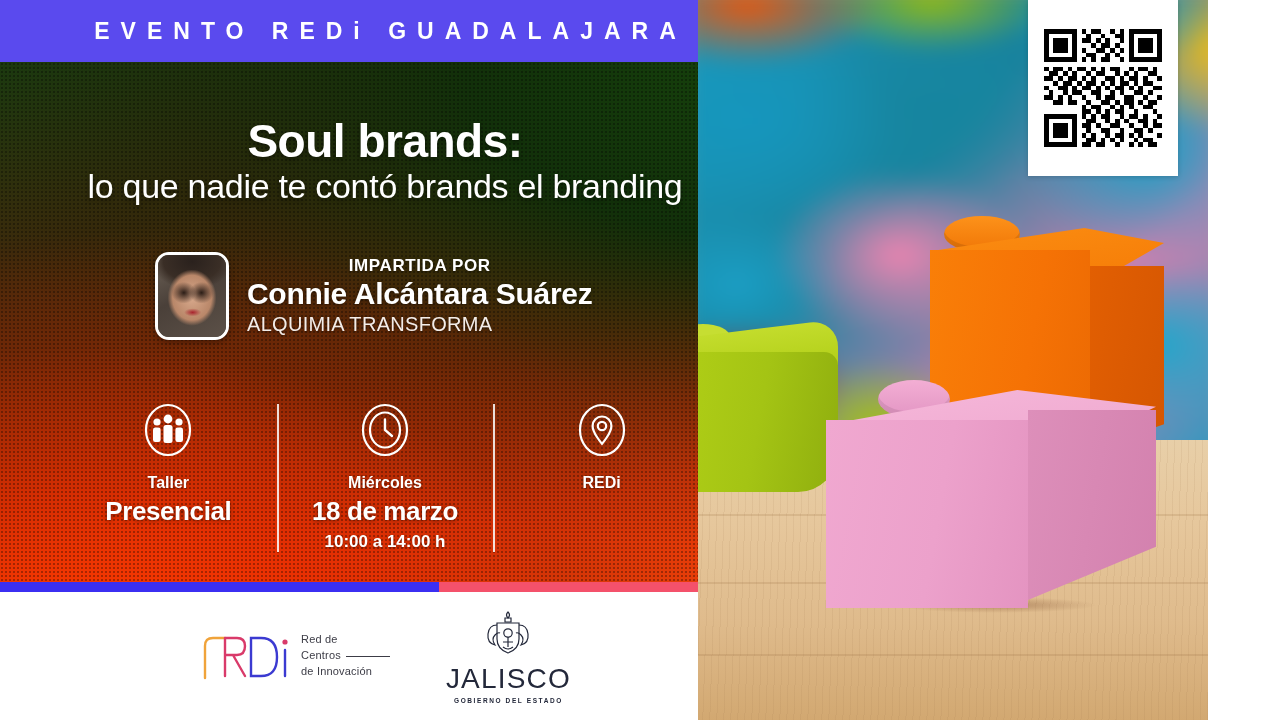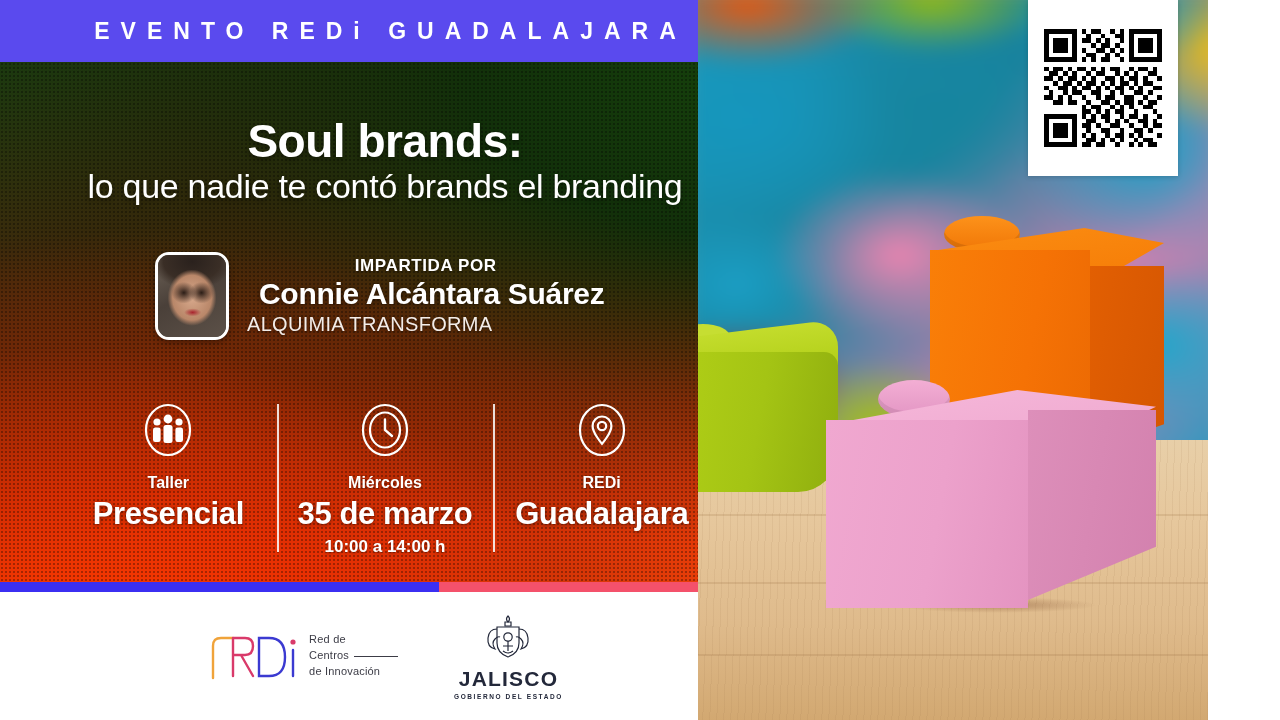--- a/index.html
+++ b/index.html
@@ -101,21 +101,20 @@
   .speaker-text { display: flex; flex-direction: column; line-height: 1.05; }
   .speaker-kicker {
     color: #ffffff; font-size: 17px; font-weight: 700; letter-spacing: 0.6px;
     text-shadow: 0 1px 3px rgba(0,0,0,0.4);
     text-align: center;
   }
   .speaker-name {
     color: #ffffff; font-size: 30px; font-weight: 800; margin-top: 3px;
     letter-spacing: -0.3px;
     text-shadow: 0 1px 4px rgba(0,0,0,0.45);
-    margin-left: 12px;
   }
   .speaker-org {
     color: #f3ece8; font-size: 20px; font-weight: 400; margin-top: 4px;
     letter-spacing: 0.3px;
     text-shadow: 0 1px 3px rgba(0,0,0,0.4);
   }
 
   
   .info-row {
     position: absolute; left: 60px; top: 340px;
@@ -136,21 +135,21 @@
   }
   .info-icon { width: 52px; height: 56px; }
   .info-icon svg { width: 100%; height: 100%; display: block; }
   .info-small {
     margin-top: 16px;
     color: #ffffff; font-size: 16px; font-weight: 700;
     text-shadow: 0 1px 3px rgba(0,0,0,0.4);
   }
   .info-big {
     margin-top: 4px;
-    color: #ffffff; font-size: 31px; font-weight: 800; letter-spacing: -0.4px;
+    color: #ffffff; font-size: 26px; font-weight: 800; letter-spacing: -0.4px;
     white-space: nowrap;
     text-shadow: 0 1px 4px rgba(0,0,0,0.45);
   }
   .info-sub {
     margin-top: 5px;
     color: #ffffff; font-size: 17px; font-weight: 700;
     text-shadow: 0 1px 3px rgba(0,0,0,0.4);
   }
 
   
@@ -188,21 +187,21 @@
   .ict-divider { width: 2px; height: 34px; background: #b9c1c7; }
   .ict-text {
     font-size: 12.5px; line-height: 1.35; color: #1aa5c4; font-weight: 700;
     letter-spacing: 0.1px;
   }
 
   .jal { display: flex; flex-direction: column; align-items: center; gap: 2px; }
   .jal-mark { width: 54px; height: 52px; }
   .jal-mark svg { width: 100%; height: 100%; display: block; }
   .jal-name {
-    font-size: 21px; font-weight: 700; color: #23283a; letter-spacing: 1.2px; text-align: center;
+    font-size: 28px; font-weight: 400; color: #23283a; letter-spacing: 1.2px; text-align: center;
   }
   .jal-sub {
     font-size: 6.5px; font-weight: 700; color: #23283a; letter-spacing: 1.6px;
   }
 
   
   .photo {
     position: relative;
     width: 510px; height: 720px;
     overflow: hidden;
@@ -377,34 +376,33 @@
 
         <div class="info-col">
           <div class="info-icon">
             <svg viewBox="0 0 52 56" fill="none" stroke="#ffffff" stroke-width="2.2">
               <ellipse cx="26" cy="28" rx="22" ry="25"></ellipse>
               <ellipse cx="26" cy="28" rx="15" ry="17.5"></ellipse>
               <path d="M26 17.5 V28 L33 34" stroke-linecap="round" stroke-width="2.4"></path>
             </svg>
           </div>
           <div class="info-small">Miércoles</div>
-          <div class="info-big">35 de marzo</div>
+          <div class="info-big">18 de marzo</div>
           <div class="info-sub">10:00 a 14:00 h</div>
         </div>
 
         <div class="info-col">
           <div class="info-icon">
             <svg viewBox="0 0 52 56" fill="none" stroke="#ffffff" stroke-width="2.2">
               <ellipse cx="26" cy="28" rx="22" ry="25"></ellipse>
               <path d="M26 14.5c-5.2 0-9.4 4.2-9.4 9.4 0 7 9.4 18 9.4 18s9.4-11 9.4-18c0-5.2-4.2-9.4-9.4-9.4z"></path>
               <circle cx="26" cy="24" r="4.2"></circle>
             </svg>
           </div>
           <div class="info-small">REDi</div>
-          <div class="info-big">Guadalajara</div>
         </div>
 
       </div>
     </div>
 
     <div class="divider-bar">
       <div class="seg-blue"></div>
       <div class="seg-pink"></div>
     </div>
 

